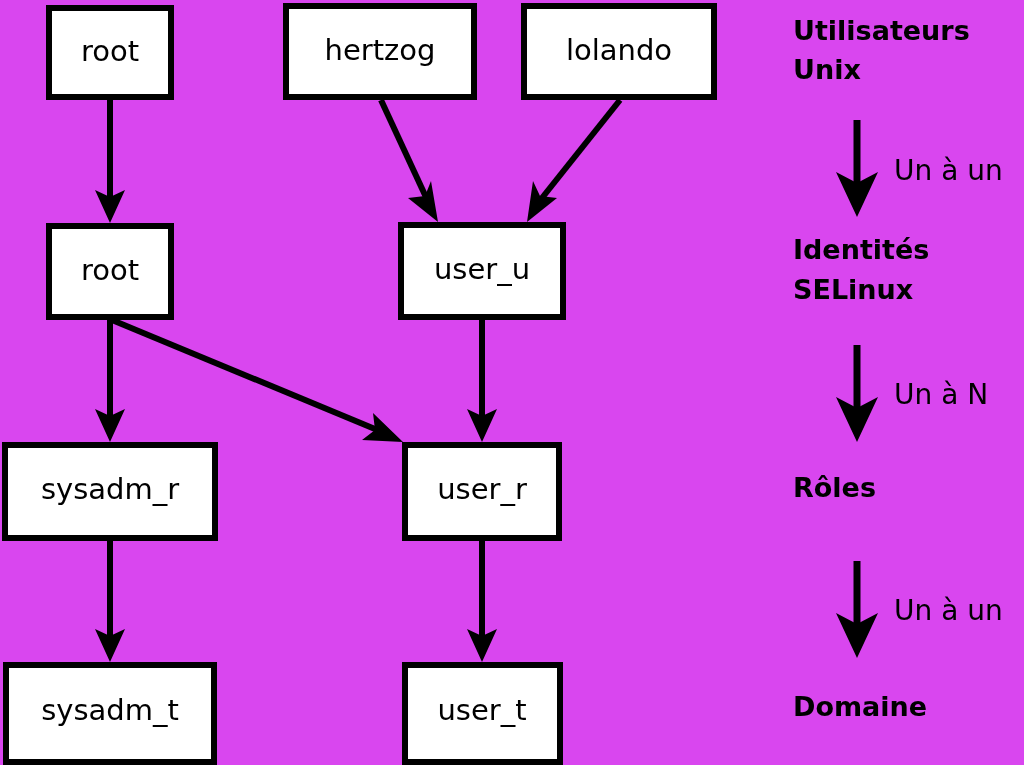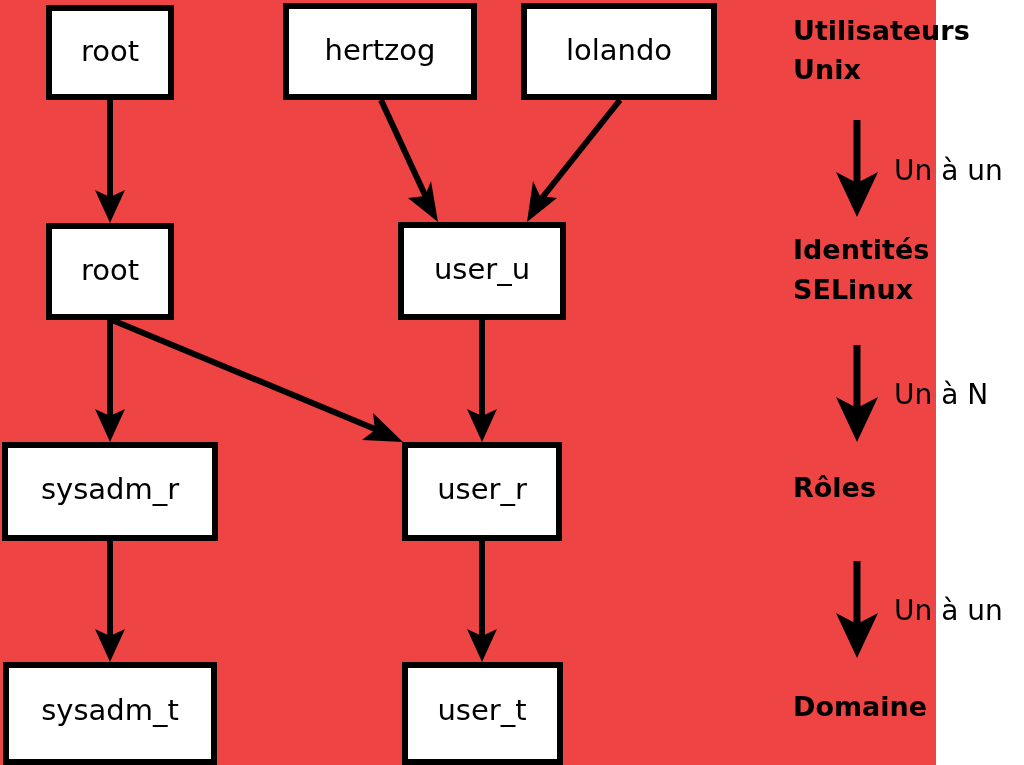--- a/index.html
+++ b/index.html
@@ -8,23 +8,23 @@
     background: #ffffff;
   }
   body {
     width: 1024px;
     height: 765px;
     font-family: "DejaVu Sans", sans-serif;
     overflow: hidden;
   }
   #diagram-root {
     position: relative;
-    width: 936px;
+    width: 1024px;
     height: 765px;
-    background: #ef4444;
+    background: #d946ef;
   }
   svg#diagram-canvas {
     position: absolute;
     top: 0;
     left: 0;
     width: 1024px;
     height: 765px;
     display: block;
   }
   .node-box {

